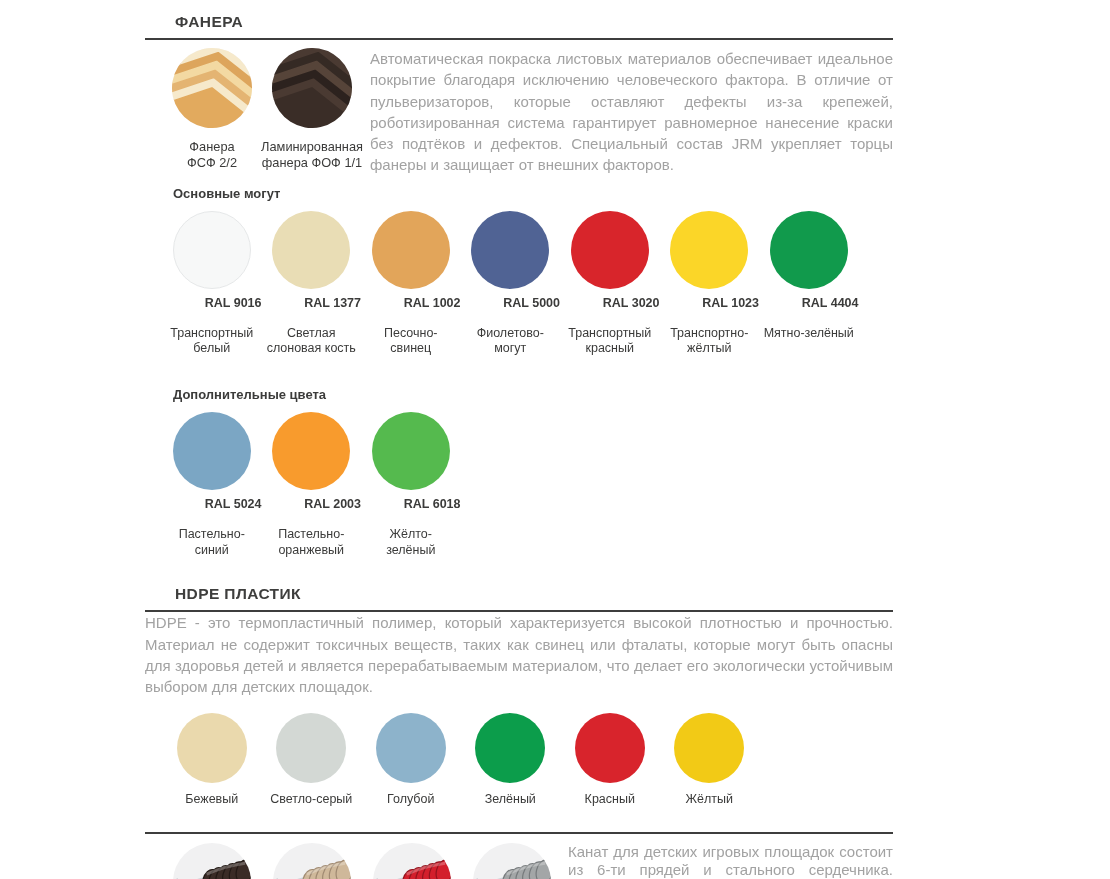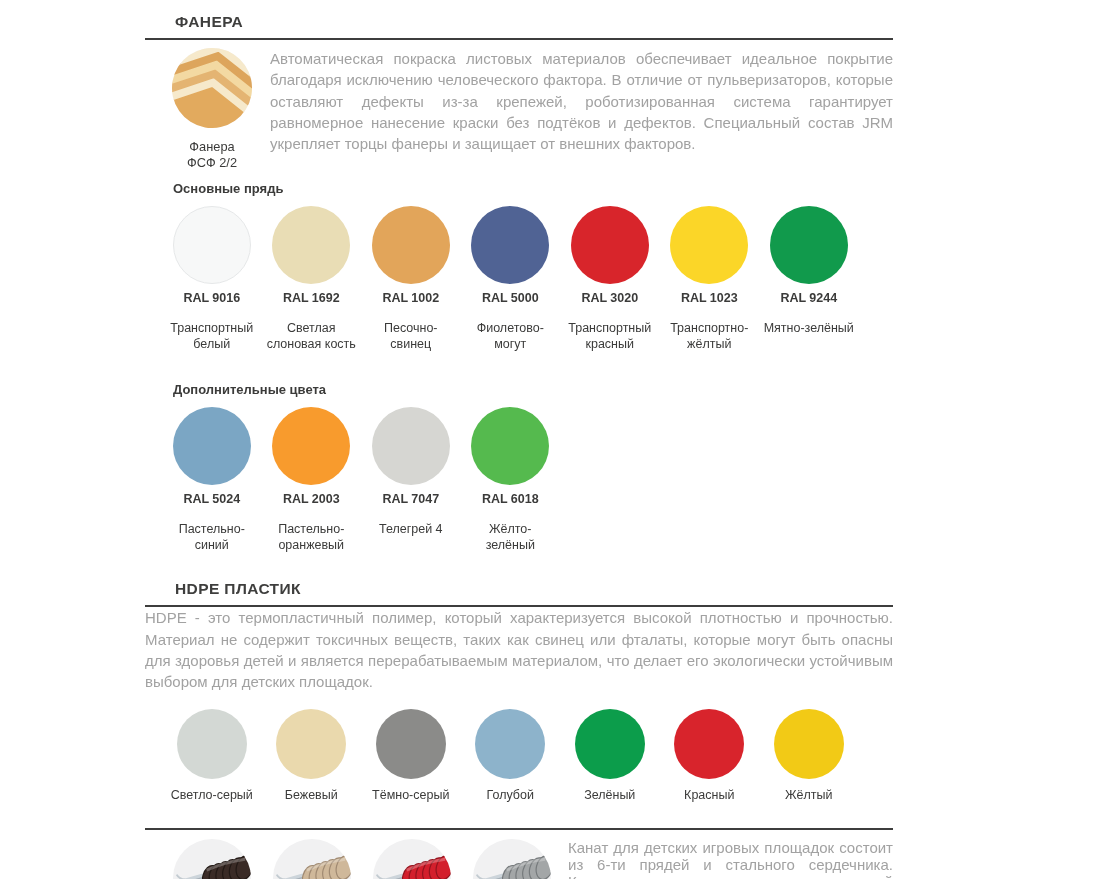--- a/index.html
+++ b/index.html
@@ -25,21 +25,21 @@
   .sub-label{font-size:13px;font-weight:bold;color:#3b3b3a;padding-left:28px;}
   .sub-main{margin-top:10px;}
   .sub-extra{margin-top:30px;}
 
   
   .swatch-row{display:flex;margin-left:17px;margin-top:10px;}
   .cell{width:99.5px;text-align:center;}
   .circle{width:78px;height:78px;border-radius:50%;margin:0 auto;
           border:1px solid transparent;box-sizing:border-box;}
   .circle-sm{width:70px;height:70px;border-radius:50%;margin:0 auto;}
-  .code{margin-top:7px;font-size:12.5px;font-weight:bold;color:#3b3b3a;}
+  .code{margin-top:7px;font-size:12.5px;font-weight:bold;color:#3b3b3a;text-align:right;}
   .cname{margin-top:16px;font-size:12.5px;line-height:1.25;color:#3b3b3a;white-space:pre-line;}
   .cname-only{margin-top:9px;font-size:12.5px;color:#3b3b3a;white-space:pre-line;}
 
   .sec-hdpe{margin-top:22px;}
   .hdpe-para{margin-top:8px;}
   .hdpe-row{margin-top:16px;}
 
   .sec-rope{margin-top:26px;}
   .rope-row{display:flex;margin-top:9px;}
   .rope-col{display:flex;padding-left:17px;}
@@ -70,35 +70,55 @@
               <path d="M-8 60 L40 34 L88 60" stroke="#f6e9cb" stroke-width="9" fill="none"></path>
               <path d="M-8 51 L40 25 L88 51" stroke="#e4b472" stroke-width="9" fill="none"></path>
               <path d="M-8 42 L40 16 L88 42" stroke="#f3d9a2" stroke-width="9" fill="none"></path>
               <path d="M-8 33 L40 7 L88 33" stroke="#dda55c" stroke-width="9" fill="none"></path>
               <path d="M-8 24 L40 -2 L88 24" stroke="#f6e9cb" stroke-width="9" fill="none"></path>
             </g>
           </svg>
           <div class="fig-caption">Фанера
 ФСФ 2/2</div>
         </div>
+        <div class="fig">
+          <svg width="80" height="80" viewBox="0 0 80 80">
+            <defs>
+                <clipPath id="pw1">
+                  <circle cx="40" cy="40" r="40"></circle>
+                </clipPath>
+              </defs>
+            <circle cx="40" cy="40" r="40" fill="#f1f1f2"></circle>
+            <g clip-path="url(#pw1)" transform="rotate(10 40 40)">
+              <path d="M-8 64 L40 38 L88 64 L88 92 L-8 92 Z" fill="#3a2d27"></path>
+              <path d="M-8 60 L40 34 L88 60" stroke="#4a3a32" stroke-width="9" fill="none"></path>
+              <path d="M-8 51 L40 25 L88 51" stroke="#2c221e" stroke-width="9" fill="none"></path>
+              <path d="M-8 42 L40 16 L88 42" stroke="#564439" stroke-width="9" fill="none"></path>
+              <path d="M-8 33 L40 7 L88 33" stroke="#352a24" stroke-width="9" fill="none"></path>
+              <path d="M-8 24 L40 -2 L88 24" stroke="#4a3a32" stroke-width="9" fill="none"></path>
+            </g>
+          </svg>
+          <div class="fig-caption">Ламинированная
+фанера ФОФ 1/1</div>
+        </div>
       </div>
       <p class="para ply-para" style="margin:0;">Автоматическая покраска листовых материалов обеспечивает идеальное покрытие благодаря исключению человеческого фактора. В отличие от пульверизаторов, которые оставляют дефекты из-за крепежей, роботизированная система гарантирует равномерное нанесение краски без подтёков и дефектов. Специальный состав JRM укрепляет торцы фанеры и защищает от внешних факторов.</p>
     </div>
 
-    <div class="sub-label sub-main">Основные прядь</div>
+    <div class="sub-label sub-main">Основные могут</div>
     <div class="swatch-row">
       <div class="cell">
         <div class="circle" style="background-color: rgb(247, 248, 248); border-color: rgb(230, 232, 233);"></div>
         <div class="code">RAL 9016</div>
         <div class="cname">Транспортный
 белый</div>
       </div>
       <div class="cell">
         <div class="circle" style="background-color: rgb(233, 221, 181);"></div>
-        <div class="code">RAL 1692</div>
+        <div class="code">RAL 1377</div>
         <div class="cname">Светлая
 слоновая кость</div>
       </div>
       <div class="cell">
         <div class="circle" style="background-color: rgb(226, 165, 90);"></div>
         <div class="code">RAL 1002</div>
         <div class="cname">Песочно-
 свинец</div>
       </div>
       <div class="cell">
@@ -114,69 +134,60 @@
 красный</div>
       </div>
       <div class="cell">
         <div class="circle" style="background-color: rgb(251, 214, 40);"></div>
         <div class="code">RAL 1023</div>
         <div class="cname">Транспортно-
 жёлтый</div>
       </div>
       <div class="cell">
         <div class="circle" style="background-color: rgb(17, 154, 76);"></div>
-        <div class="code">RAL 9244</div>
+        <div class="code">RAL 4404</div>
         <div class="cname">Мятно-зелёный</div>
       </div>
     </div>
 
     <div class="sub-label sub-extra">Дополнительные цвета</div>
     <div class="swatch-row">
       <div class="cell">
         <div class="circle" style="background-color: rgb(123, 166, 196);"></div>
         <div class="code">RAL 5024</div>
         <div class="cname">Пастельно-
 синий</div>
       </div>
       <div class="cell">
         <div class="circle" style="background-color: rgb(248, 155, 45);"></div>
         <div class="code">RAL 2003</div>
         <div class="cname">Пастельно-
 оранжевый</div>
       </div>
       <div class="cell">
-        <div class="circle" style="background-color: rgb(214, 214, 210);"></div>
-        <div class="code">RAL 7047</div>
-        <div class="cname">Телегрей 4</div>
-      </div>
-      <div class="cell">
         <div class="circle" style="background-color: rgb(85, 186, 78);"></div>
         <div class="code">RAL 6018</div>
         <div class="cname">Жёлто-
 зелёный</div>
       </div>
     </div>
 
     <div class="sec-hdpe">
       <h2 class="sec-title">HDPE ПЛАСТИК</h2>
       <div class="rule"></div>
       <p class="para hdpe-para" style="margin:0;">HDPE - это термопластичный полимер, который характеризуется высокой плотностью и прочностью. Материал не содержит токсичных веществ, таких как свинец или фталаты, которые могут быть опасны для здоровья детей и является перерабатываемым материалом, что делает его экологически устойчивым выбором для детских площадок.</p>
 
       <div class="swatch-row hdpe-row">
         <div class="cell">
+          <div class="circle-sm" style="background-color: rgb(234, 217, 173);"></div>
+          <div class="cname-only">Бежевый</div>
+        </div>
+        <div class="cell">
           <div class="circle-sm" style="background-color: rgb(211, 216, 212);"></div>
           <div class="cname-only">Светло-серый</div>
-        </div>
-        <div class="cell">
-          <div class="circle-sm" style="background-color: rgb(234, 217, 173);"></div>
-          <div class="cname-only">Бежевый</div>
-        </div>
-        <div class="cell">
-          <div class="circle-sm" style="background-color: rgb(139, 139, 137);"></div>
-          <div class="cname-only">Тёмно-серый</div>
         </div>
         <div class="cell">
           <div class="circle-sm" style="background-color: rgb(141, 179, 203);"></div>
           <div class="cname-only">Голубой</div>
         </div>
         <div class="cell">
           <div class="circle-sm" style="background-color: rgb(12, 157, 75);"></div>
           <div class="cname-only">Зелёный</div>
         </div>
         <div class="cell">

